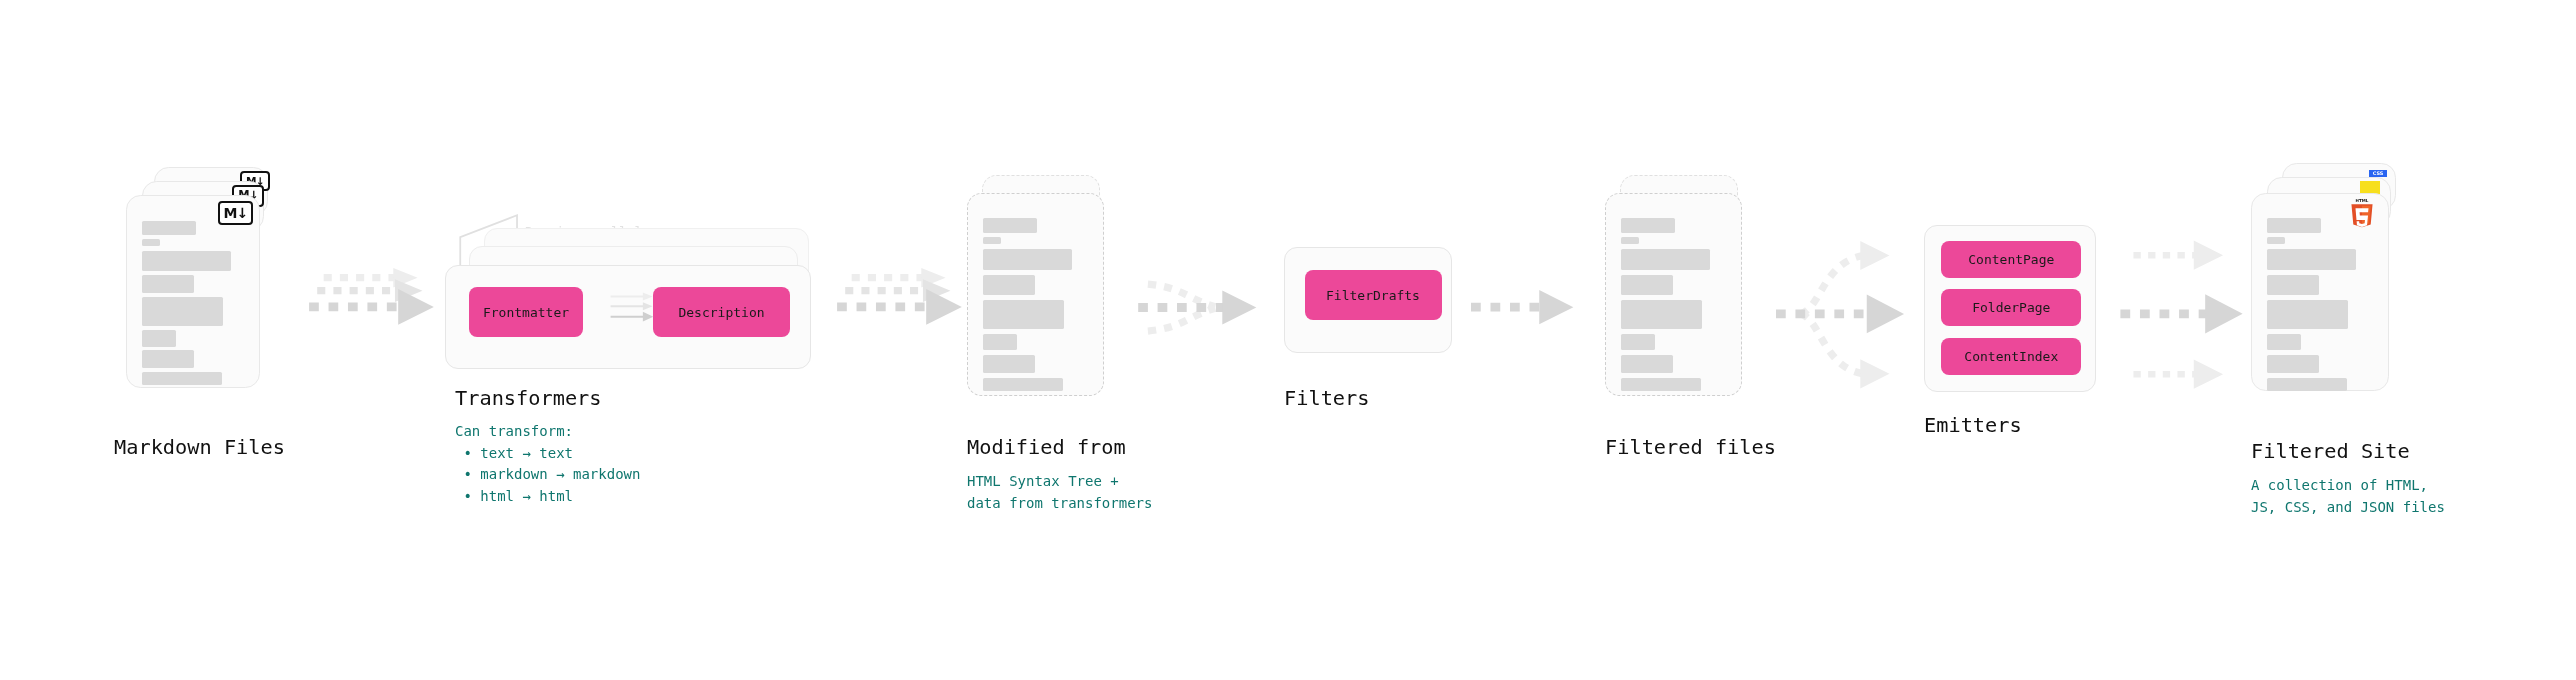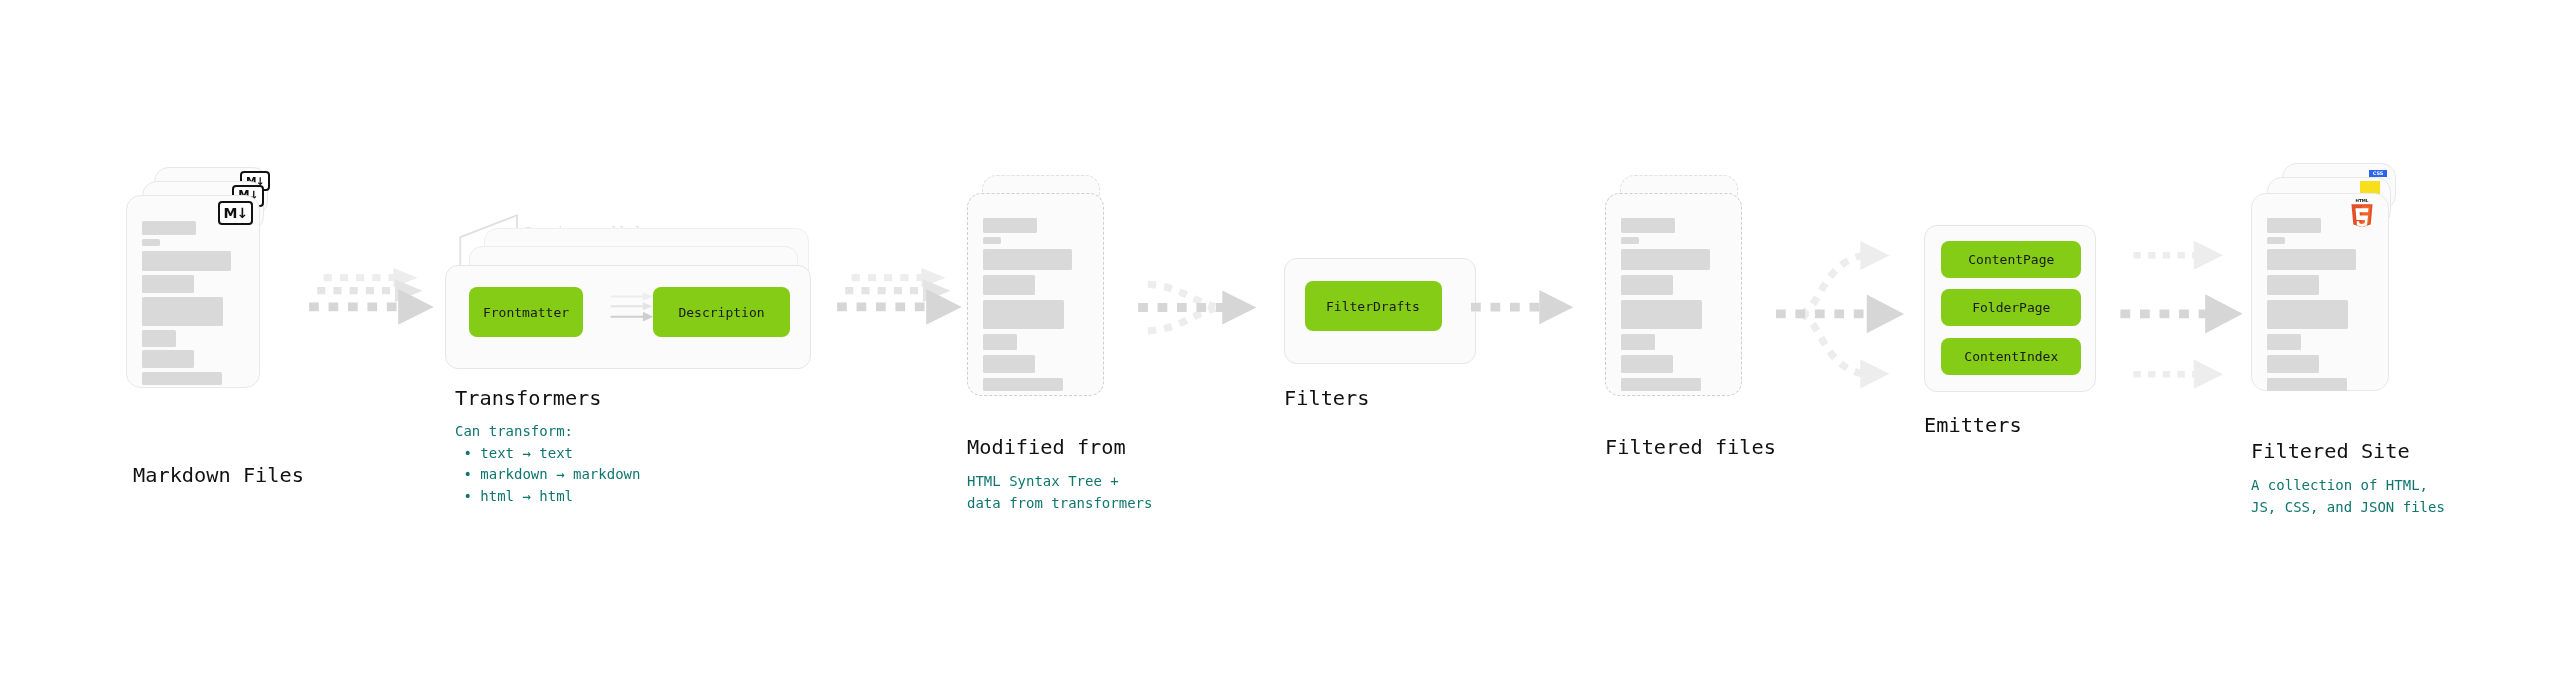--- a/index.html
+++ b/index.html
@@ -100,21 +100,21 @@
   
   .pillbox {
     position: absolute;
     background: #fbfbfb;
     border: 1.6px solid #e6e6e6;
     border-radius: 13px;
     box-sizing: border-box;
   }
   .pill {
     position: absolute;
-    background: #84cc16;
+    background: #ec4899;
     border-radius: 8.1px;
     display: flex;
     align-items: center;
     justify-content: center;
     font-size: 13px;
     color: #1a1a1a;
     box-sizing: border-box;
     font-family: "DejaVu Sans Mono", "Liberation Mono", monospace;
   }
   .pill.ghost1 { background: #ececec; }
@@ -139,21 +139,21 @@
       <div class="line" style="left:14.6px; top:43px; width:18px; height:6.5px;"></div>
       <div class="line" style="left:14.6px; top:55px; width:89px; height:19.5px;"></div>
       <div class="line" style="left:14.6px; top:79px; width:52px; height:18px;"></div>
       <div class="line" style="left:14.6px; top:101px; width:81px; height:29px;"></div>
       <div class="line" style="left:14.6px; top:134px; width:34px; height:16.3px;"></div>
       <div class="line" style="left:14.6px; top:154px; width:52px; height:18px;"></div>
       <div class="line" style="left:14.6px; top:176px; width:80px; height:13px;"></div>
     </div>
     <div class="mdbadge" style="left:92px; top:34px; width:31px; height:20.3px;">M↓</div>
   </div>
-  <div class="title" style="left:133px; top:435px;margin-top:28px;">Markdown Files</div>
+  <div class="title" style="left:114px; top:435px;">Markdown Files</div>
 
   <svg style="left:309px; top:268px; width:146px; height:81px;" viewBox="0 0 180 100">
     <g stroke="#ededed" stroke-width="9" stroke-dasharray="10 10" fill="none">
       <line x1="18" y1="12" x2="110" y2="12"></line>
     </g>
     <polygon points="104,0 134,12 104,24" fill="#ededed"></polygon>
     <g stroke="#e4e4e4" stroke-width="9" stroke-dasharray="10 10" fill="none">
       <line x1="10" y1="28" x2="112" y2="28"></line>
     </g>
     <polygon points="106,14 140,28 106,42" fill="#e4e4e4"></polygon>
@@ -241,21 +241,21 @@
     <g stroke="#ededed" stroke-width="9" stroke-dasharray="10 10" fill="none">
       <path d="M 12 10 C 55 14 60 28 95 38"></path>
       <path d="M 12 68 C 55 64 60 50 95 40"></path>
     </g>
     <g stroke="#d6d6d6" stroke-width="11" stroke-dasharray="12 12" fill="none">
       <line x1="0" y1="39" x2="110" y2="39"></line>
     </g>
     <polygon points="104,18 146,39 104,60" fill="#d6d6d6"></polygon>
   </svg>
 
-  <div class="pillbox" style="left:1284px; top:258px; width:192px; height:106px;">
+  <div class="pillbox" style="left:1284px; top:247px; width:168px; height:106px;">
     <div class="pill" style="left:19.5px; top:22px; width:137px; height:50px;">FilterDrafts</div>
   </div>
   <div class="title" style="left:1284px; top:386px;">Filters</div>
 
   <svg style="left:1471px; top:286px; width:130px; height:65px;" viewBox="0 0 160 80">
     <g stroke="#d6d6d6" stroke-width="11" stroke-dasharray="12 12" fill="none">
       <line x1="0" y1="26" x2="90" y2="26"></line>
     </g>
     <polygon points="84,5 126,26 84,47" fill="#d6d6d6"></polygon>
   </svg>

